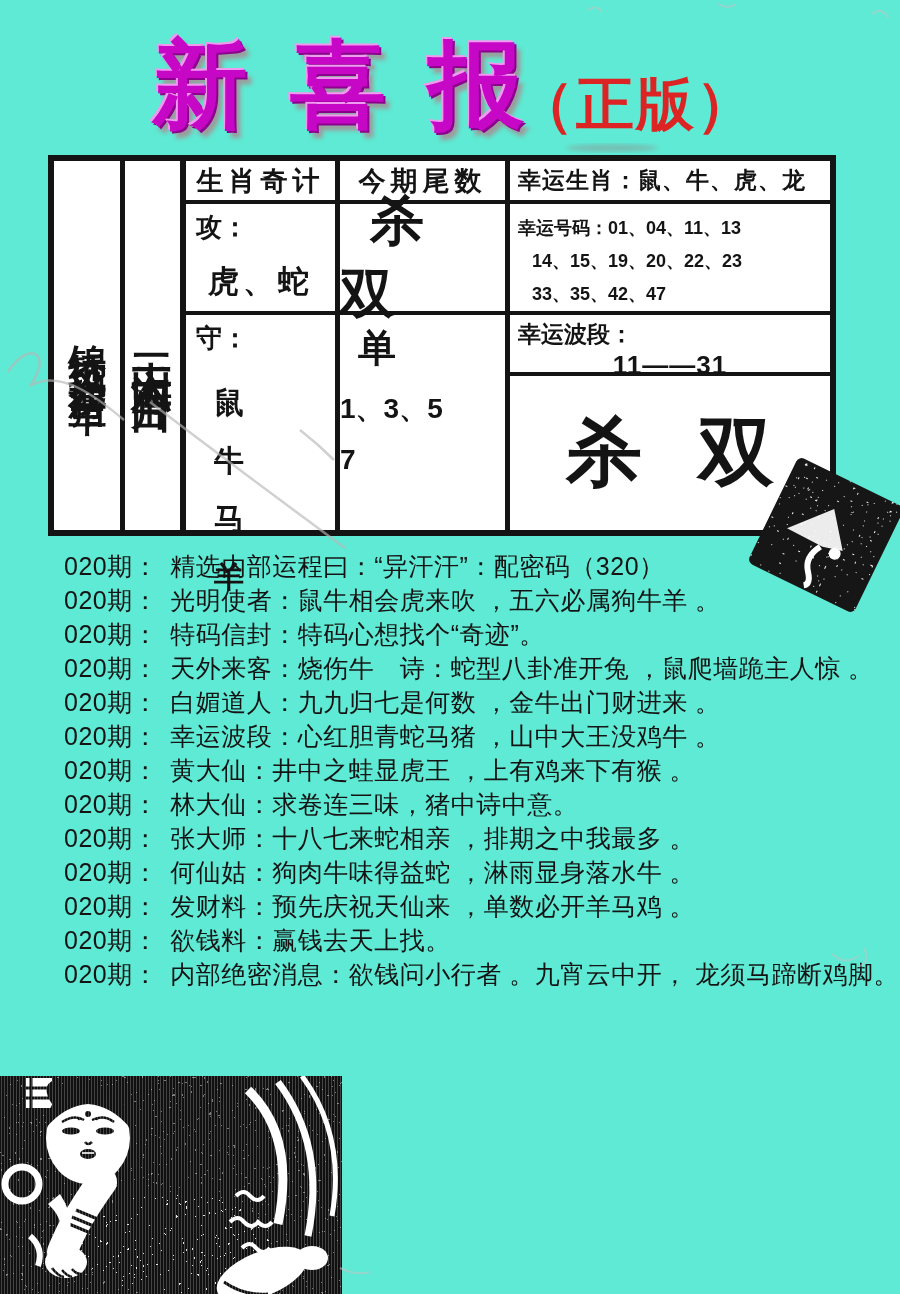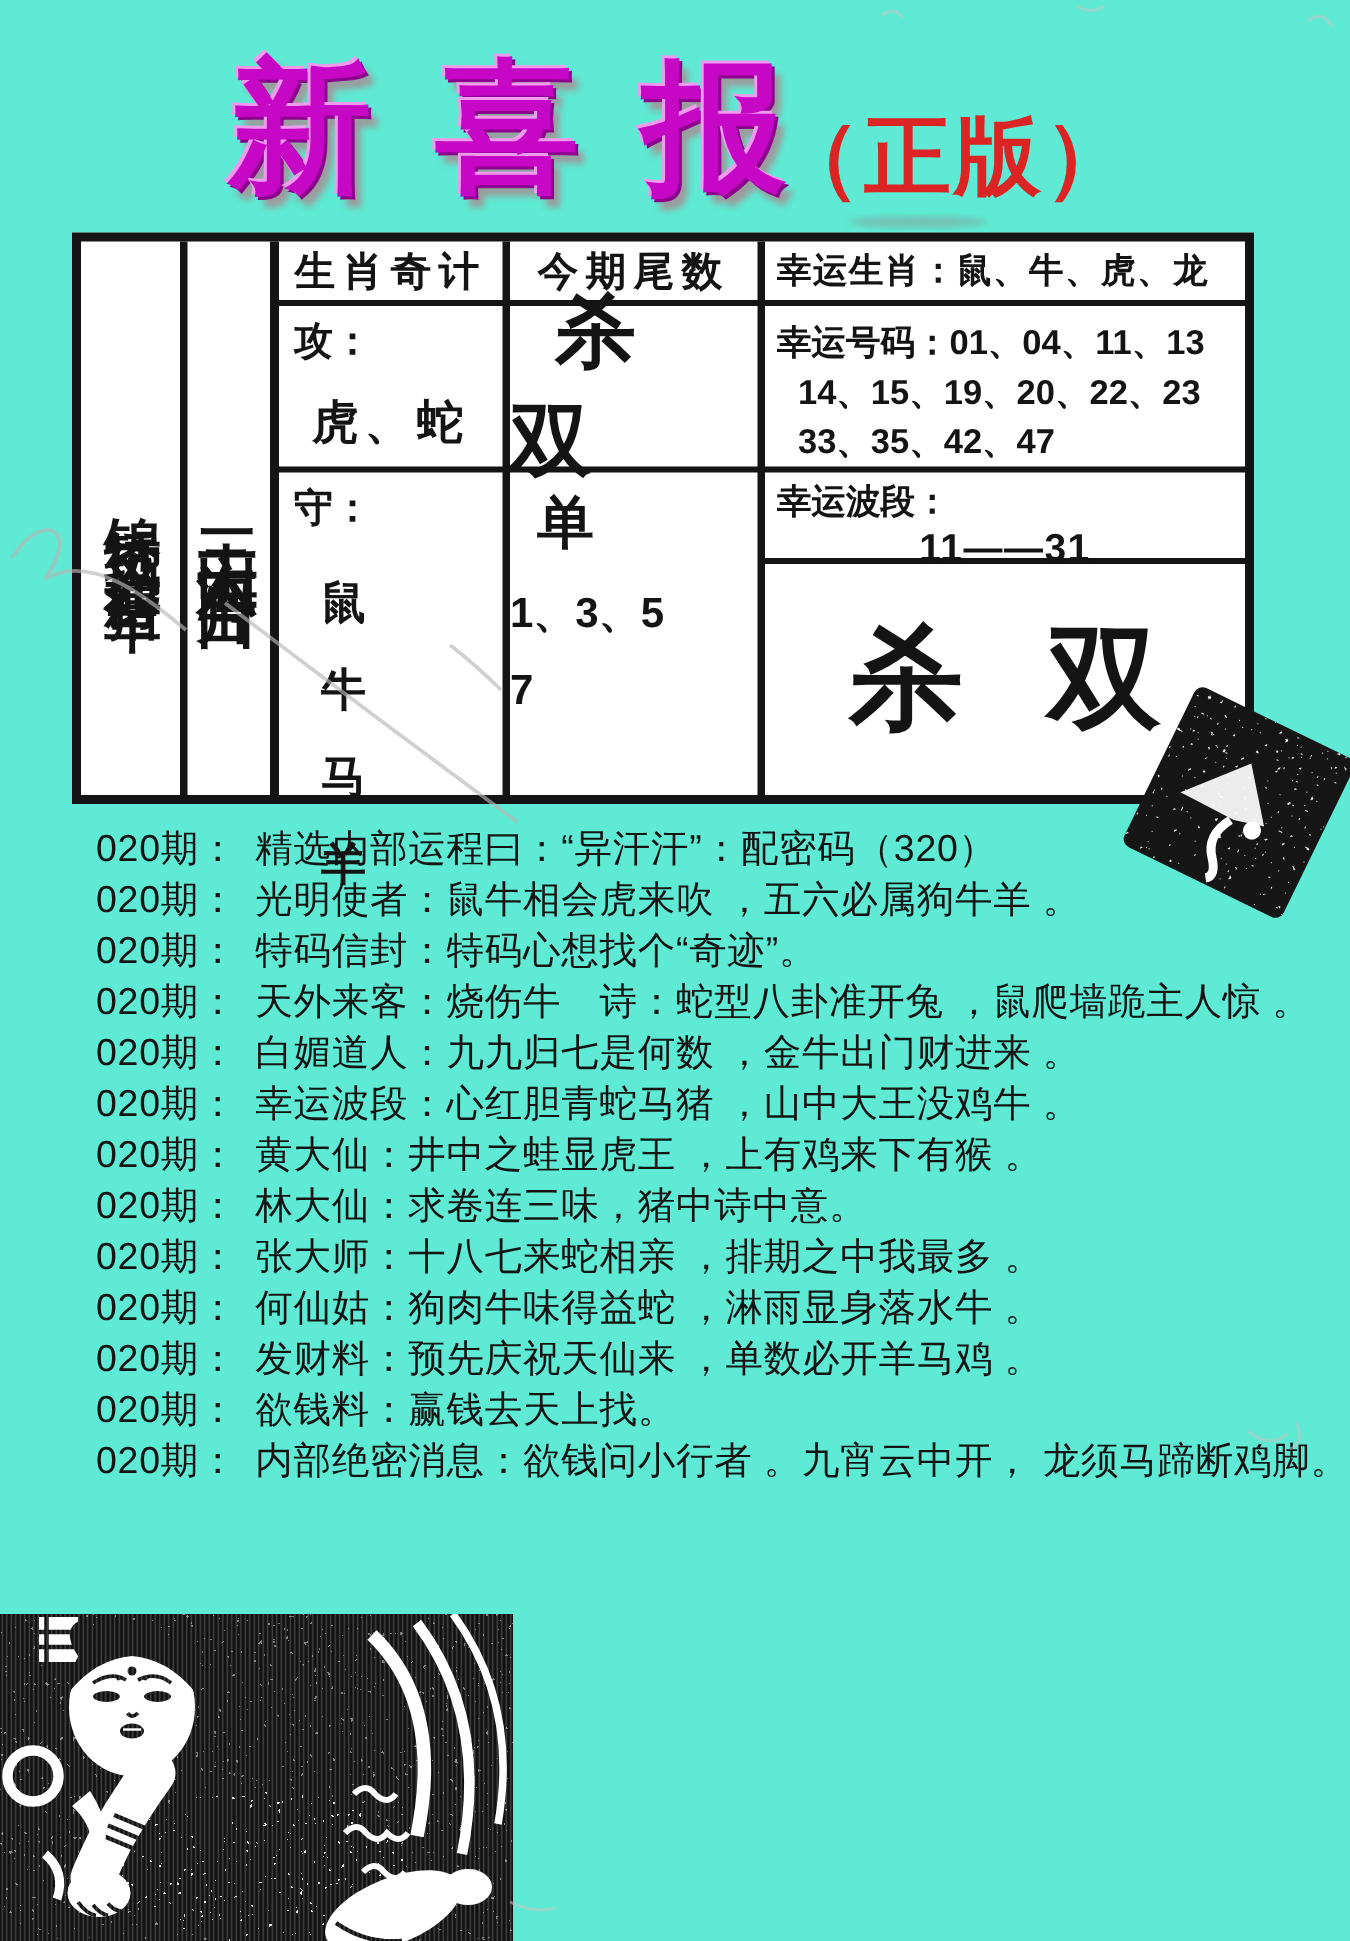--- a/index.html
+++ b/index.html
@@ -27,21 +27,21 @@
   .bannerB{left:71px;width:55px;font-size:41px;letter-spacing:7px;}
 
   .cell-hdr{display:flex;align-items:center;justify-content:center;
             font-size:27px;font-weight:700;letter-spacing:5px;}
   .hdrE{justify-content:flex-start;padding-left:8px;font-size:23px;letter-spacing:1px;}
 
   .attack .lbl,.guard .lbl{font-size:26px;font-weight:700;padding:6px 0 0 10px;}
   .attack .val{font-size:31px;font-weight:700;text-align:center;margin-top:16px;letter-spacing:4px;}
   .killcell{display:flex;align-items:center;justify-content:center;
             font-size:54px;font-weight:900;letter-spacing:30px;text-indent:30px;}
-  .nums{padding:8px 6px 0 8px;font-size:23px;font-weight:700;line-height:33px;white-space:nowrap;}
+  .nums{padding:8px 6px 0 8px;font-size:18px;font-weight:700;line-height:33px;white-space:nowrap;}
   .guard .rows{font-size:30px;font-weight:700;margin:18px 0 0 28px;line-height:58px;letter-spacing:26px;}
   .single .big{font-size:38px;font-weight:900;padding:8px 0 0 18px;}
   .single .ln{font-size:28px;font-weight:700;margin-top:16px;}
   .wave .lbl{font-size:23px;font-weight:700;padding:4px 0 0 8px;}
   .wave .val{font-size:26px;font-weight:700;text-align:center;margin-top:0;letter-spacing:1px;}
   .bigkill{display:flex;align-items:center;justify-content:center;
            font-size:76px;font-weight:900;letter-spacing:56px;text-indent:56px;}
 
   
   .entries{position:absolute;left:64px;top:549px;width:820px;}

